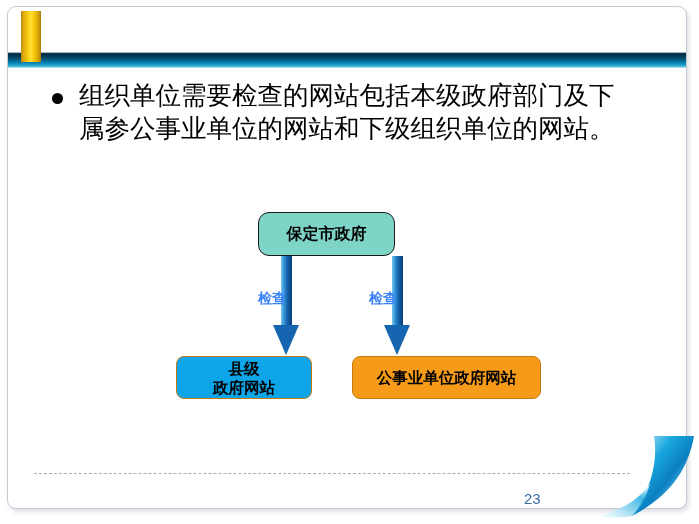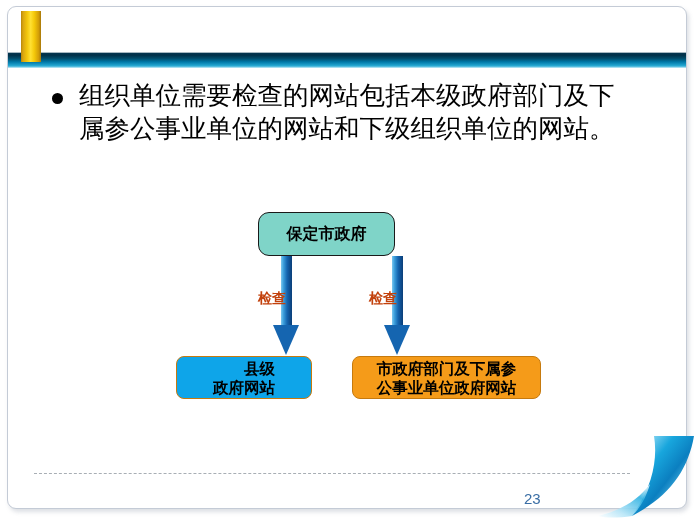--- a/index.html
+++ b/index.html
@@ -100,21 +100,21 @@
     pointer-events: none;
   }
   .diagram > * { pointer-events: auto; }
 
   .node {
     position: absolute;
     box-sizing: border-box;
     display: flex;
     align-items: center;
     justify-content: center;
-    text-align: right;
+    text-align: center;
     font-family: "DejaVu Serif", "Liberation Serif", serif;
     font-weight: bold;
     color: #000000;
   }
 
   .node-cyan {
     left: 258px;
     top: 212px;
     width: 137px;
     height: 44px;
@@ -179,21 +179,21 @@
     border-right: 13px solid transparent;
     border-top: 30px solid #1565b0;
   }
 
   
   .edge-label {
     position: absolute;
     font-family: "DejaVu Serif", "Liberation Serif", serif;
     font-size: 14px;
     font-weight: bold;
-    color: #c2410c;
+    color: #3b82f6;
     white-space: nowrap;
   }
   .edge-label-1 { left: 258px; top: 290px; }
   .edge-label-2 { left: 369px; top: 290px; }
 
   
   .footer-rule {
     position: absolute;
     left: 34px;
     top: 473px;
@@ -262,21 +262,20 @@
 
     <div class="node node-orange-left">
       <div>
         <span class="node-label-line">县级</span>
         <span class="node-label-line">政府网站</span>
       </div>
     </div>
 
     <div class="node node-orange-right">
       <div>
-        <span class="node-label-line">市政府部门及下属参</span>
         <span class="node-label-line">公事业单位政府网站</span>
       </div>
     </div>
 
   </div>
 
   <div class="footer-rule"></div>
 
   <div class="page-number">23</div>
 

